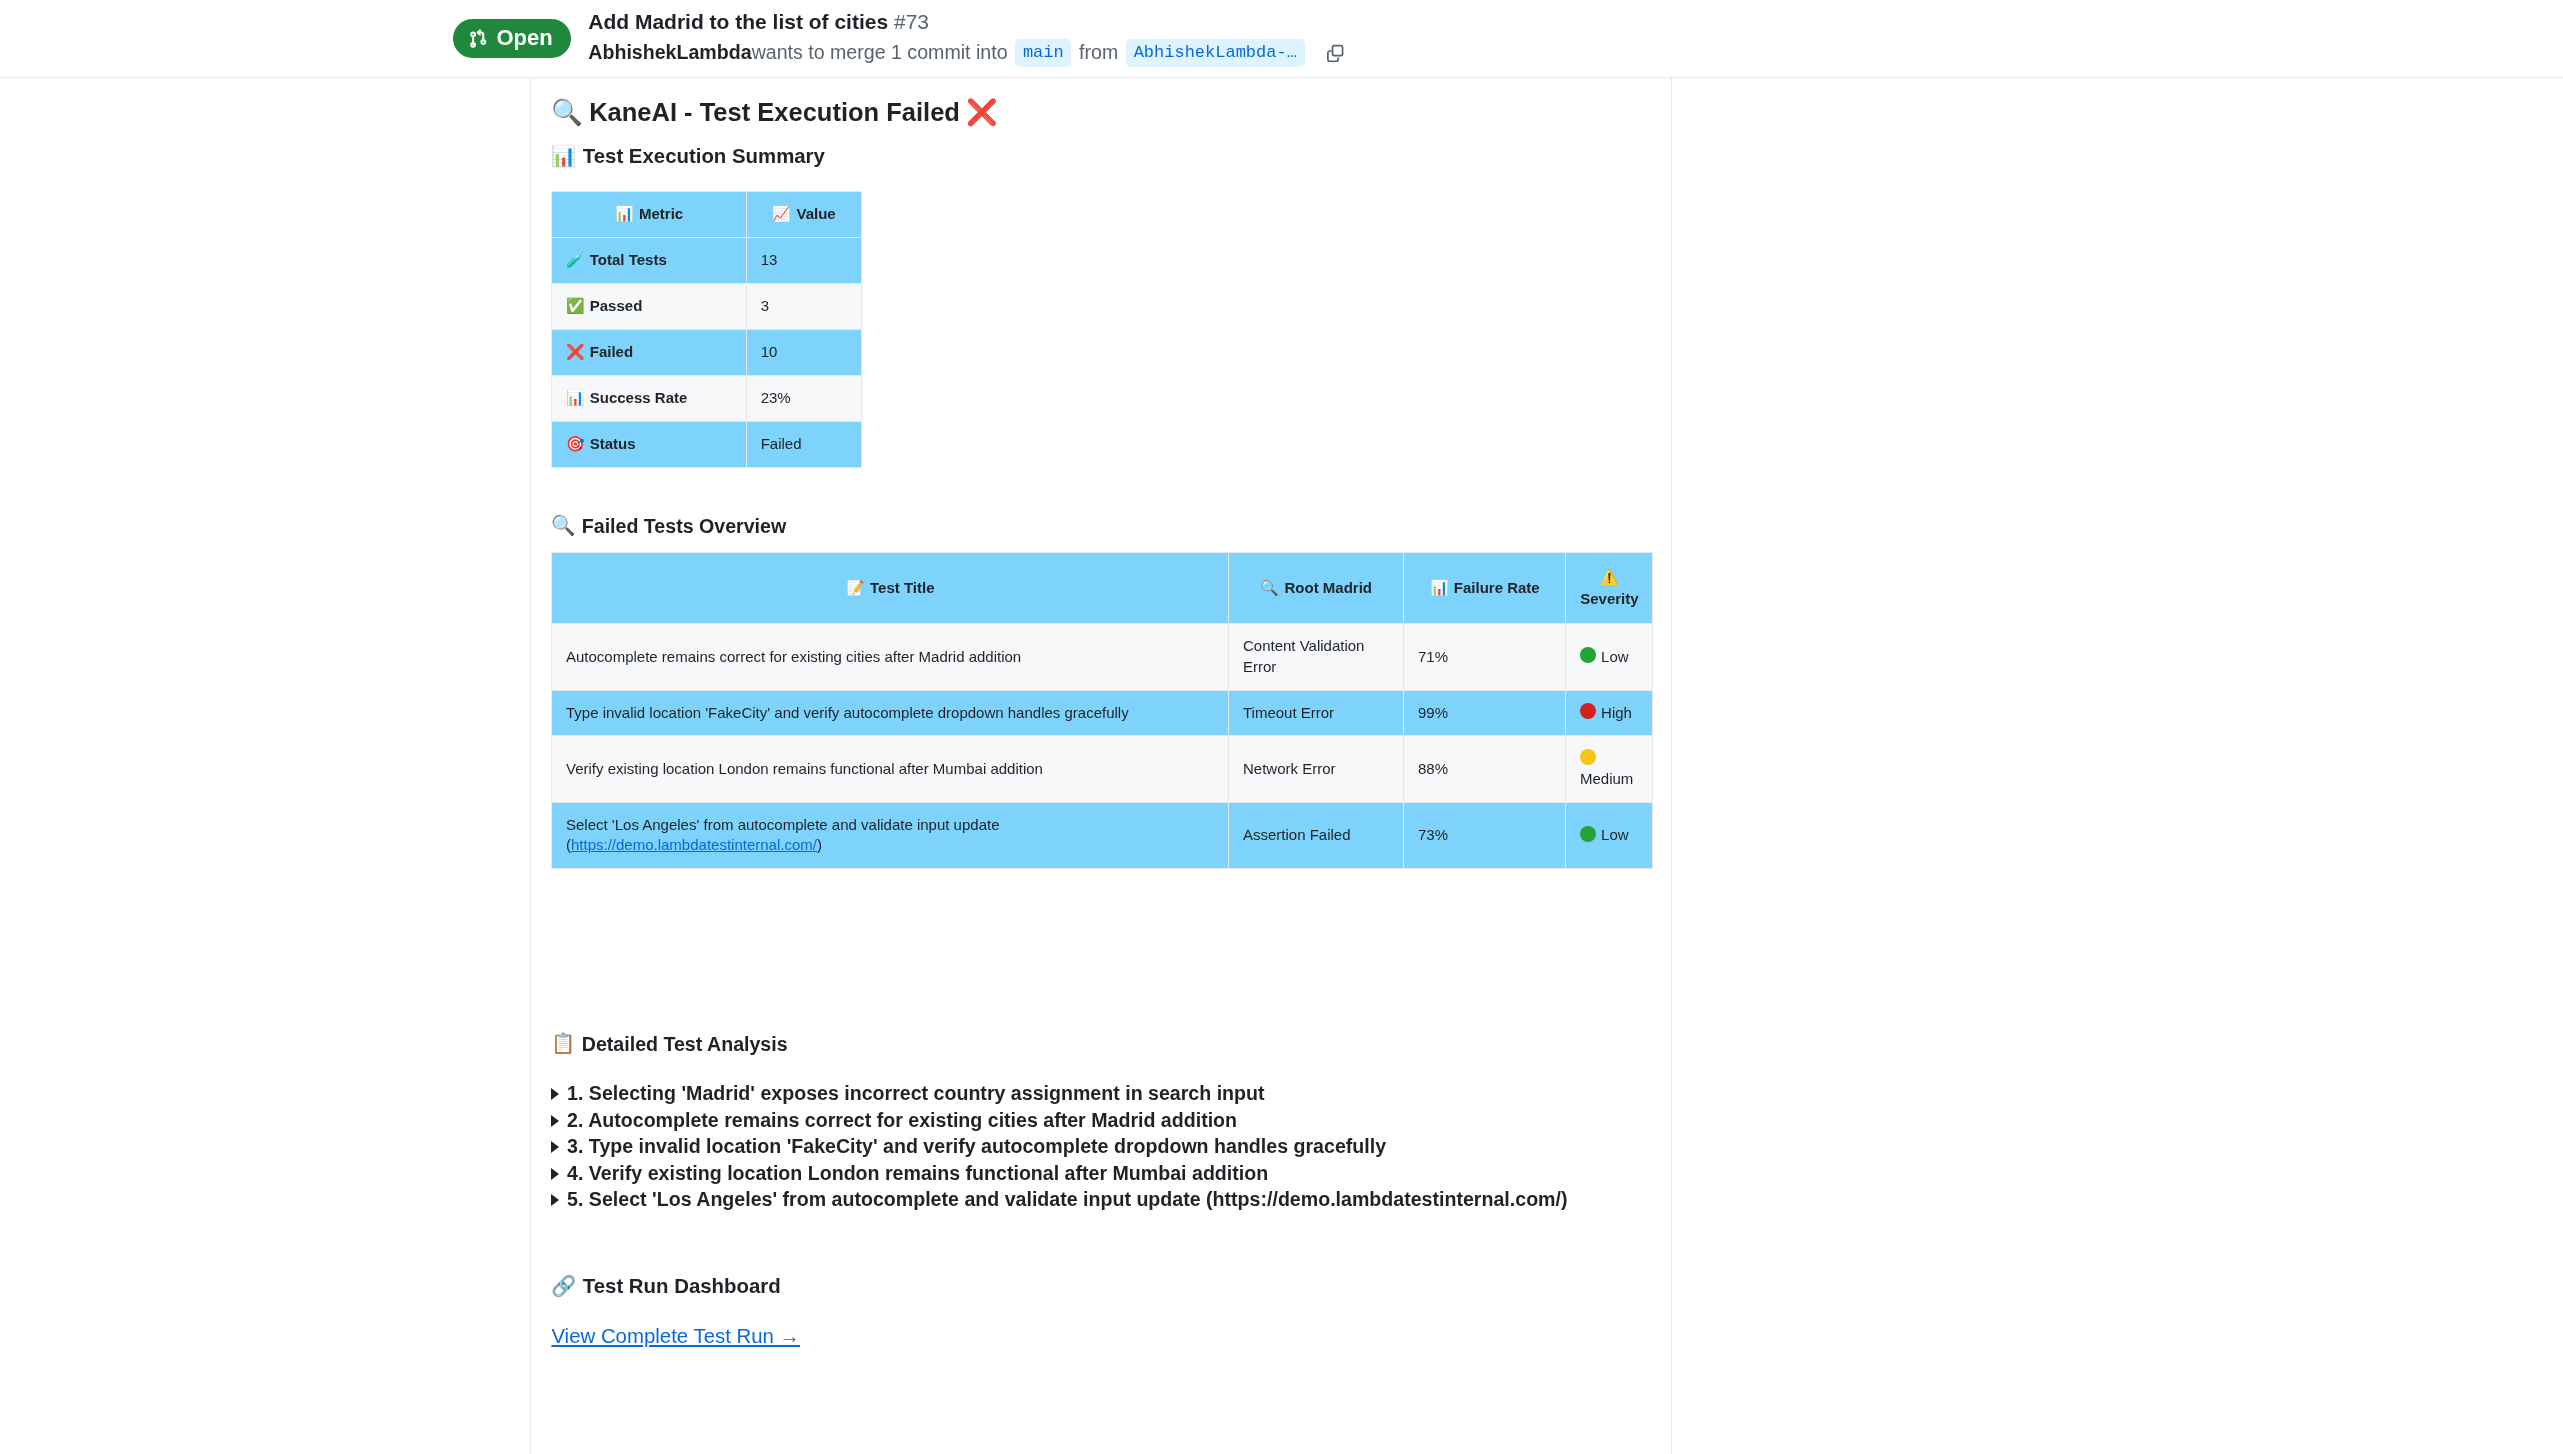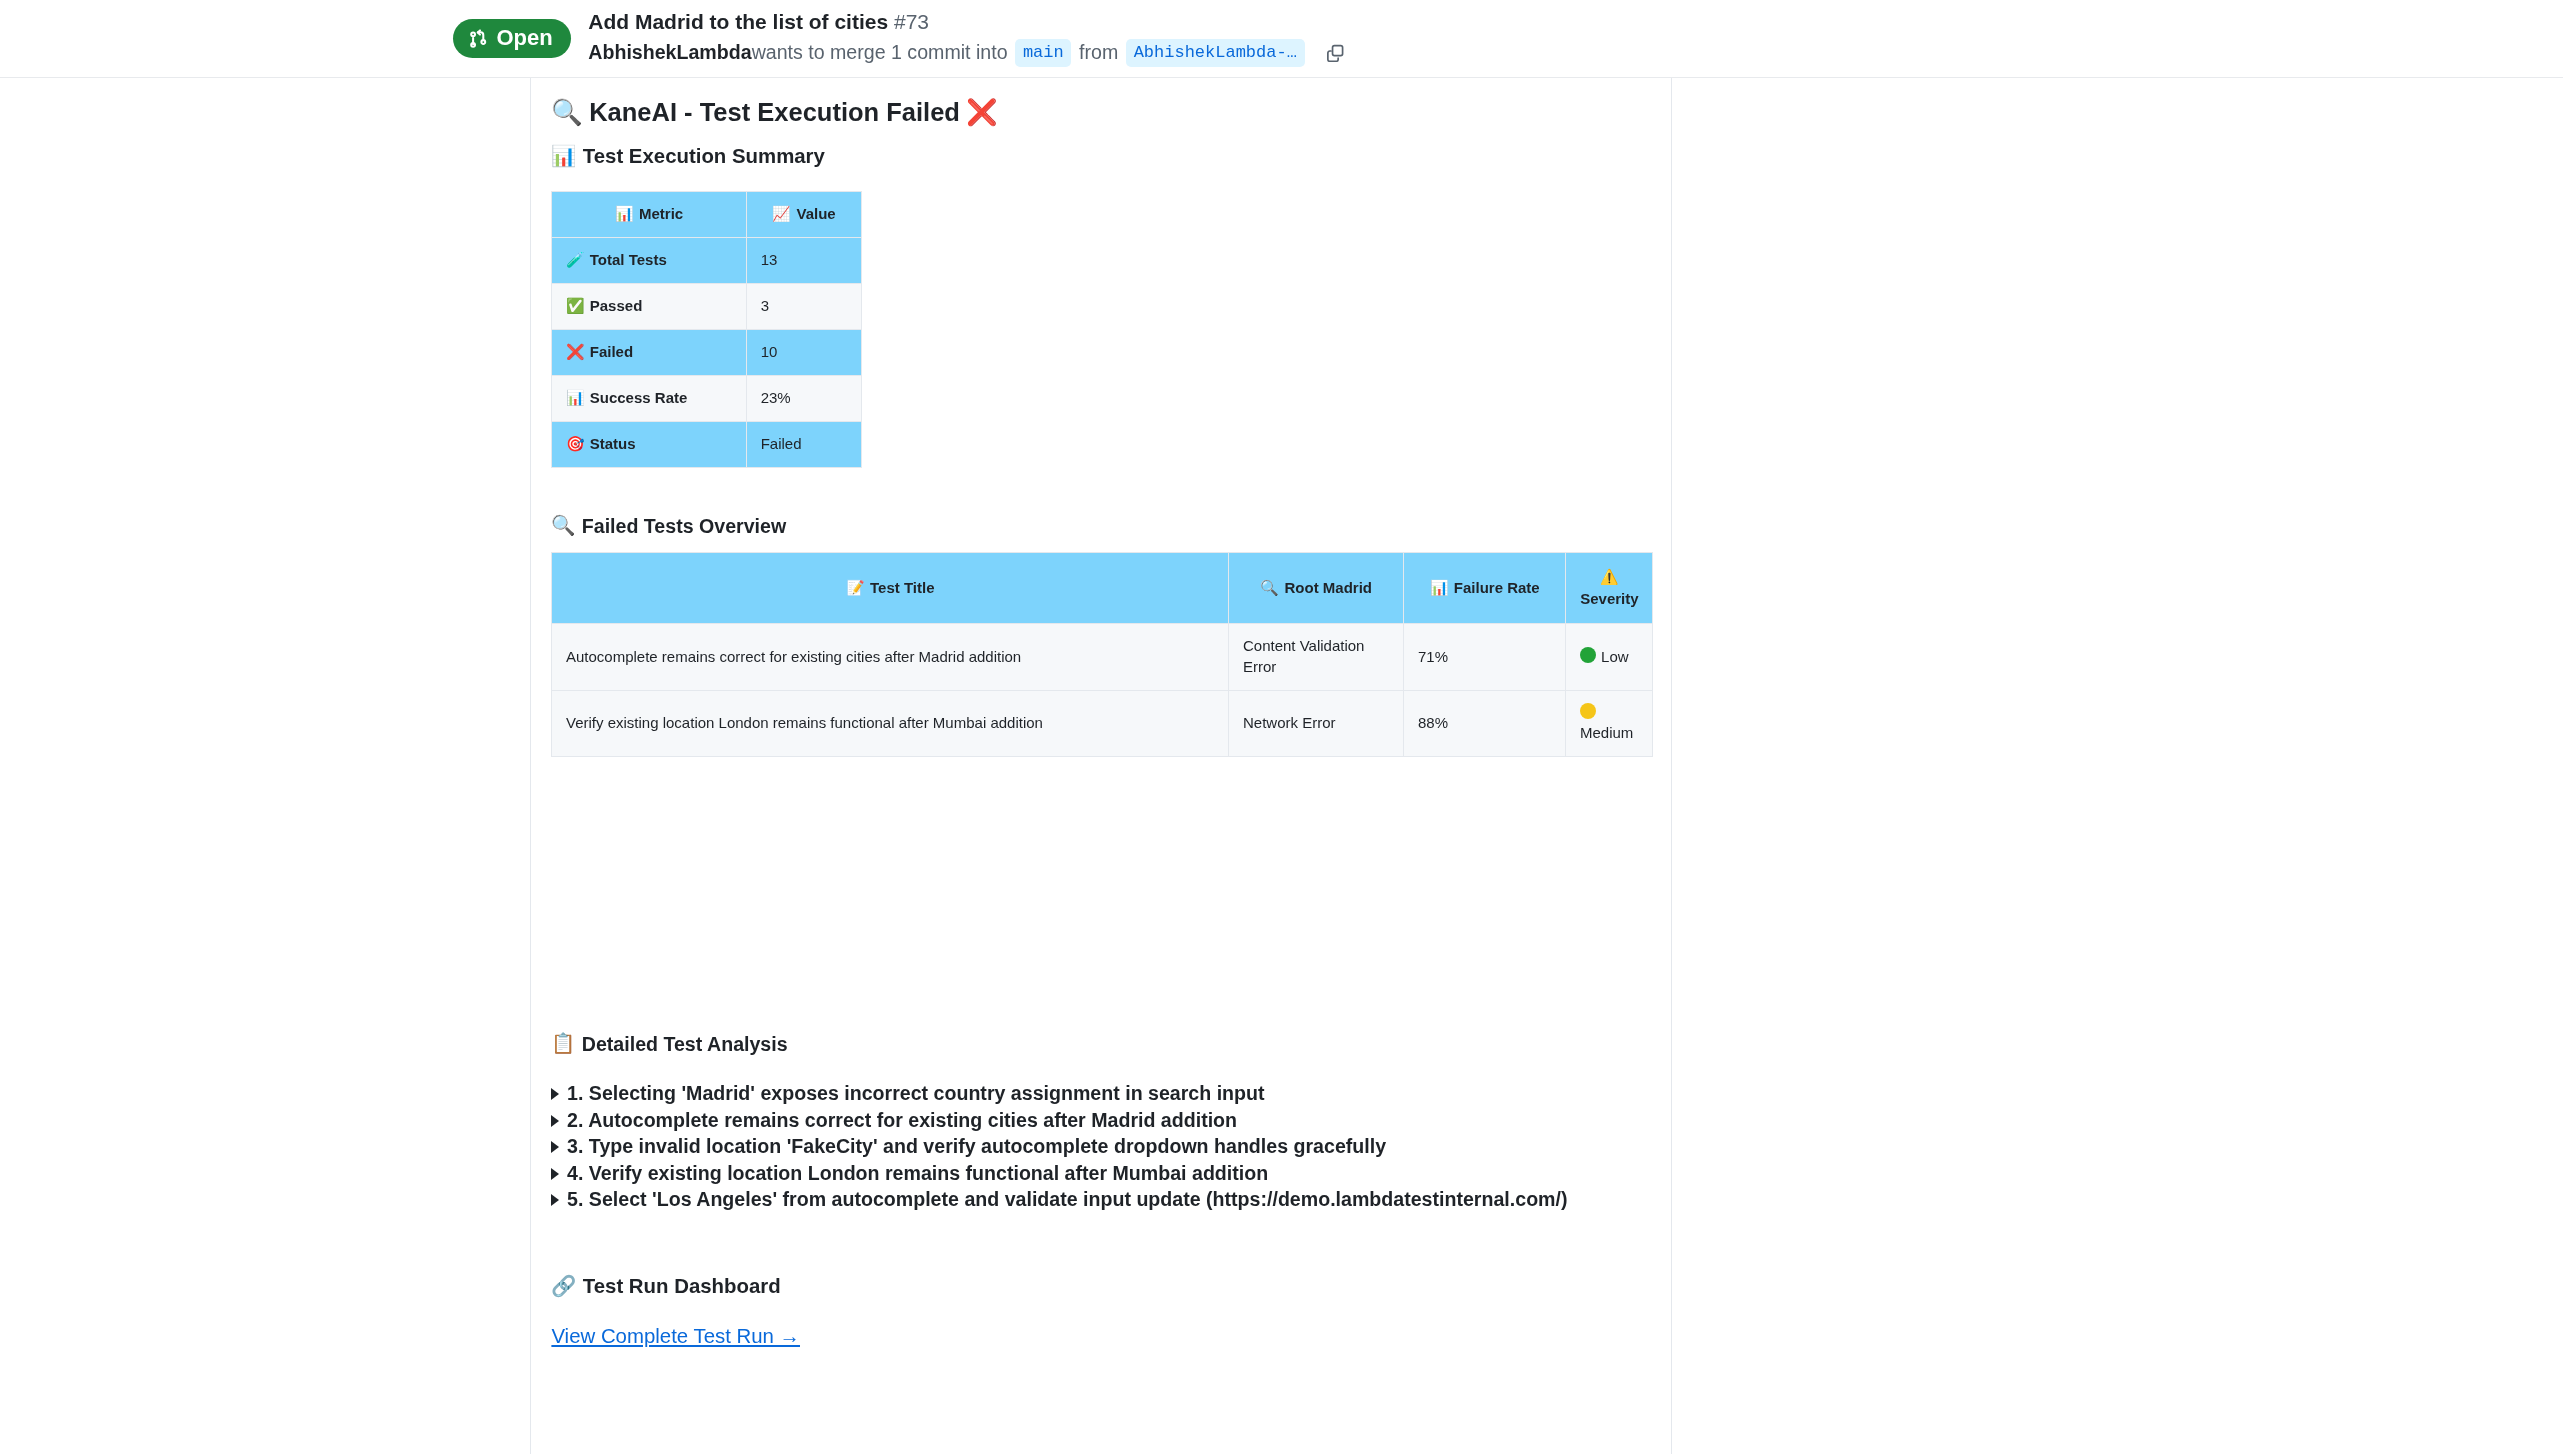--- a/index.html
+++ b/index.html
@@ -331,28 +331,44 @@
     </thead>
     <tbody>
       <tr class="alt">
         <td>Autocomplete remains correct for existing cities after Madrid addition</td>
         <td class="c-root-cell">Content Validation Error</td>
         <td class="c-rate-cell">71%</td>
         <td class="c-sev-cell">
           <span class="sev-dot" style="background:#22a338"></span><span>Low</span>
         </td>
       </tr>
+      <tr>
+        <td>Type invalid location 'FakeCity' and verify autocomplete dropdown handles gracefully</td>
+        <td class="c-root-cell">Timeout Error</td>
+        <td class="c-rate-cell">99%</td>
+        <td class="c-sev-cell">
+          <span class="sev-dot" style="background:#d32121"></span><span>High</span>
+        </td>
+      </tr>
       <tr class="alt">
         <td>Verify existing location London remains functional after Mumbai addition</td>
         <td class="c-root-cell">Network Error</td>
         <td class="c-rate-cell">88%</td>
         <td class="c-sev-cell">
           <span class="sev-dot" style="background:#f5c518"></span><span>Medium</span>
         </td>
       </tr>
+      <tr>
+        <td><span>Select 'Los Angeles' from autocomplete and validate input update (</span><a class="inline-link" href="#">https://demo.lambdatestinternal.com/</a><span>)</span></td>
+        <td class="c-root-cell">Assertion Failed</td>
+        <td class="c-rate-cell">73%</td>
+        <td class="c-sev-cell">
+          <span class="sev-dot" style="background:#22a338"></span><span>Low</span>
+        </td>
+      </tr>
     </tbody>
   </table>
 
   <h3 class="section-head-sm pos" style="top:954px; left:20.4px;">
     <span class="emoji">📋</span>
     <span>Detailed Test Analysis</span>
   </h3>
 
   <div class="details-item pos" style="top:1003px; left:20.4px;">
     <span class="tri"></span>

